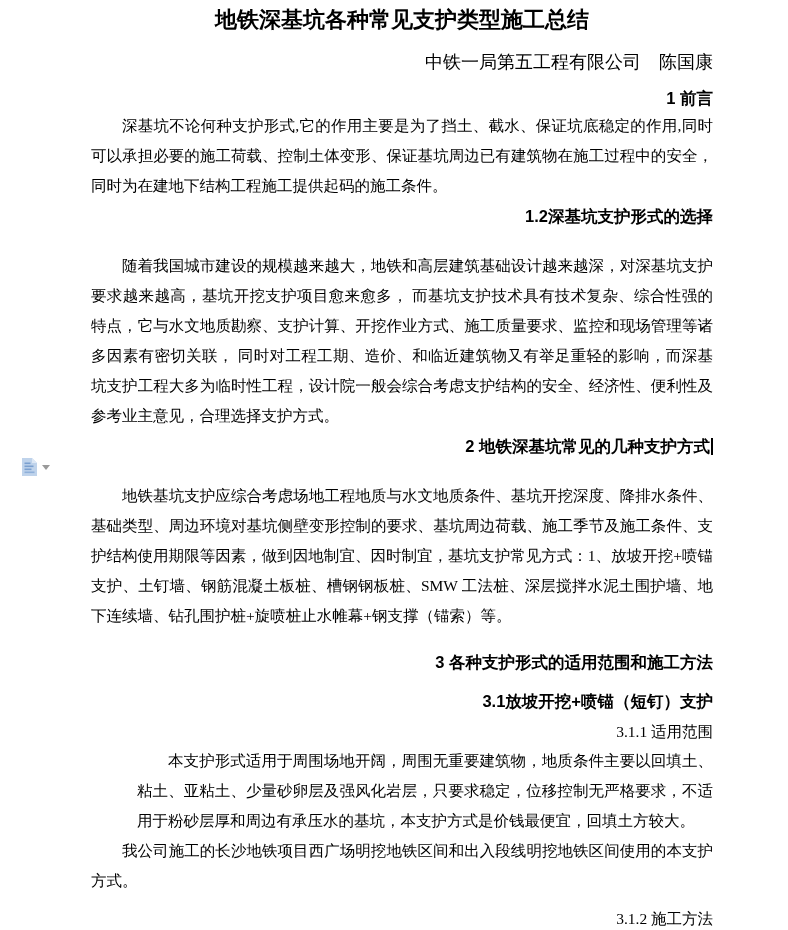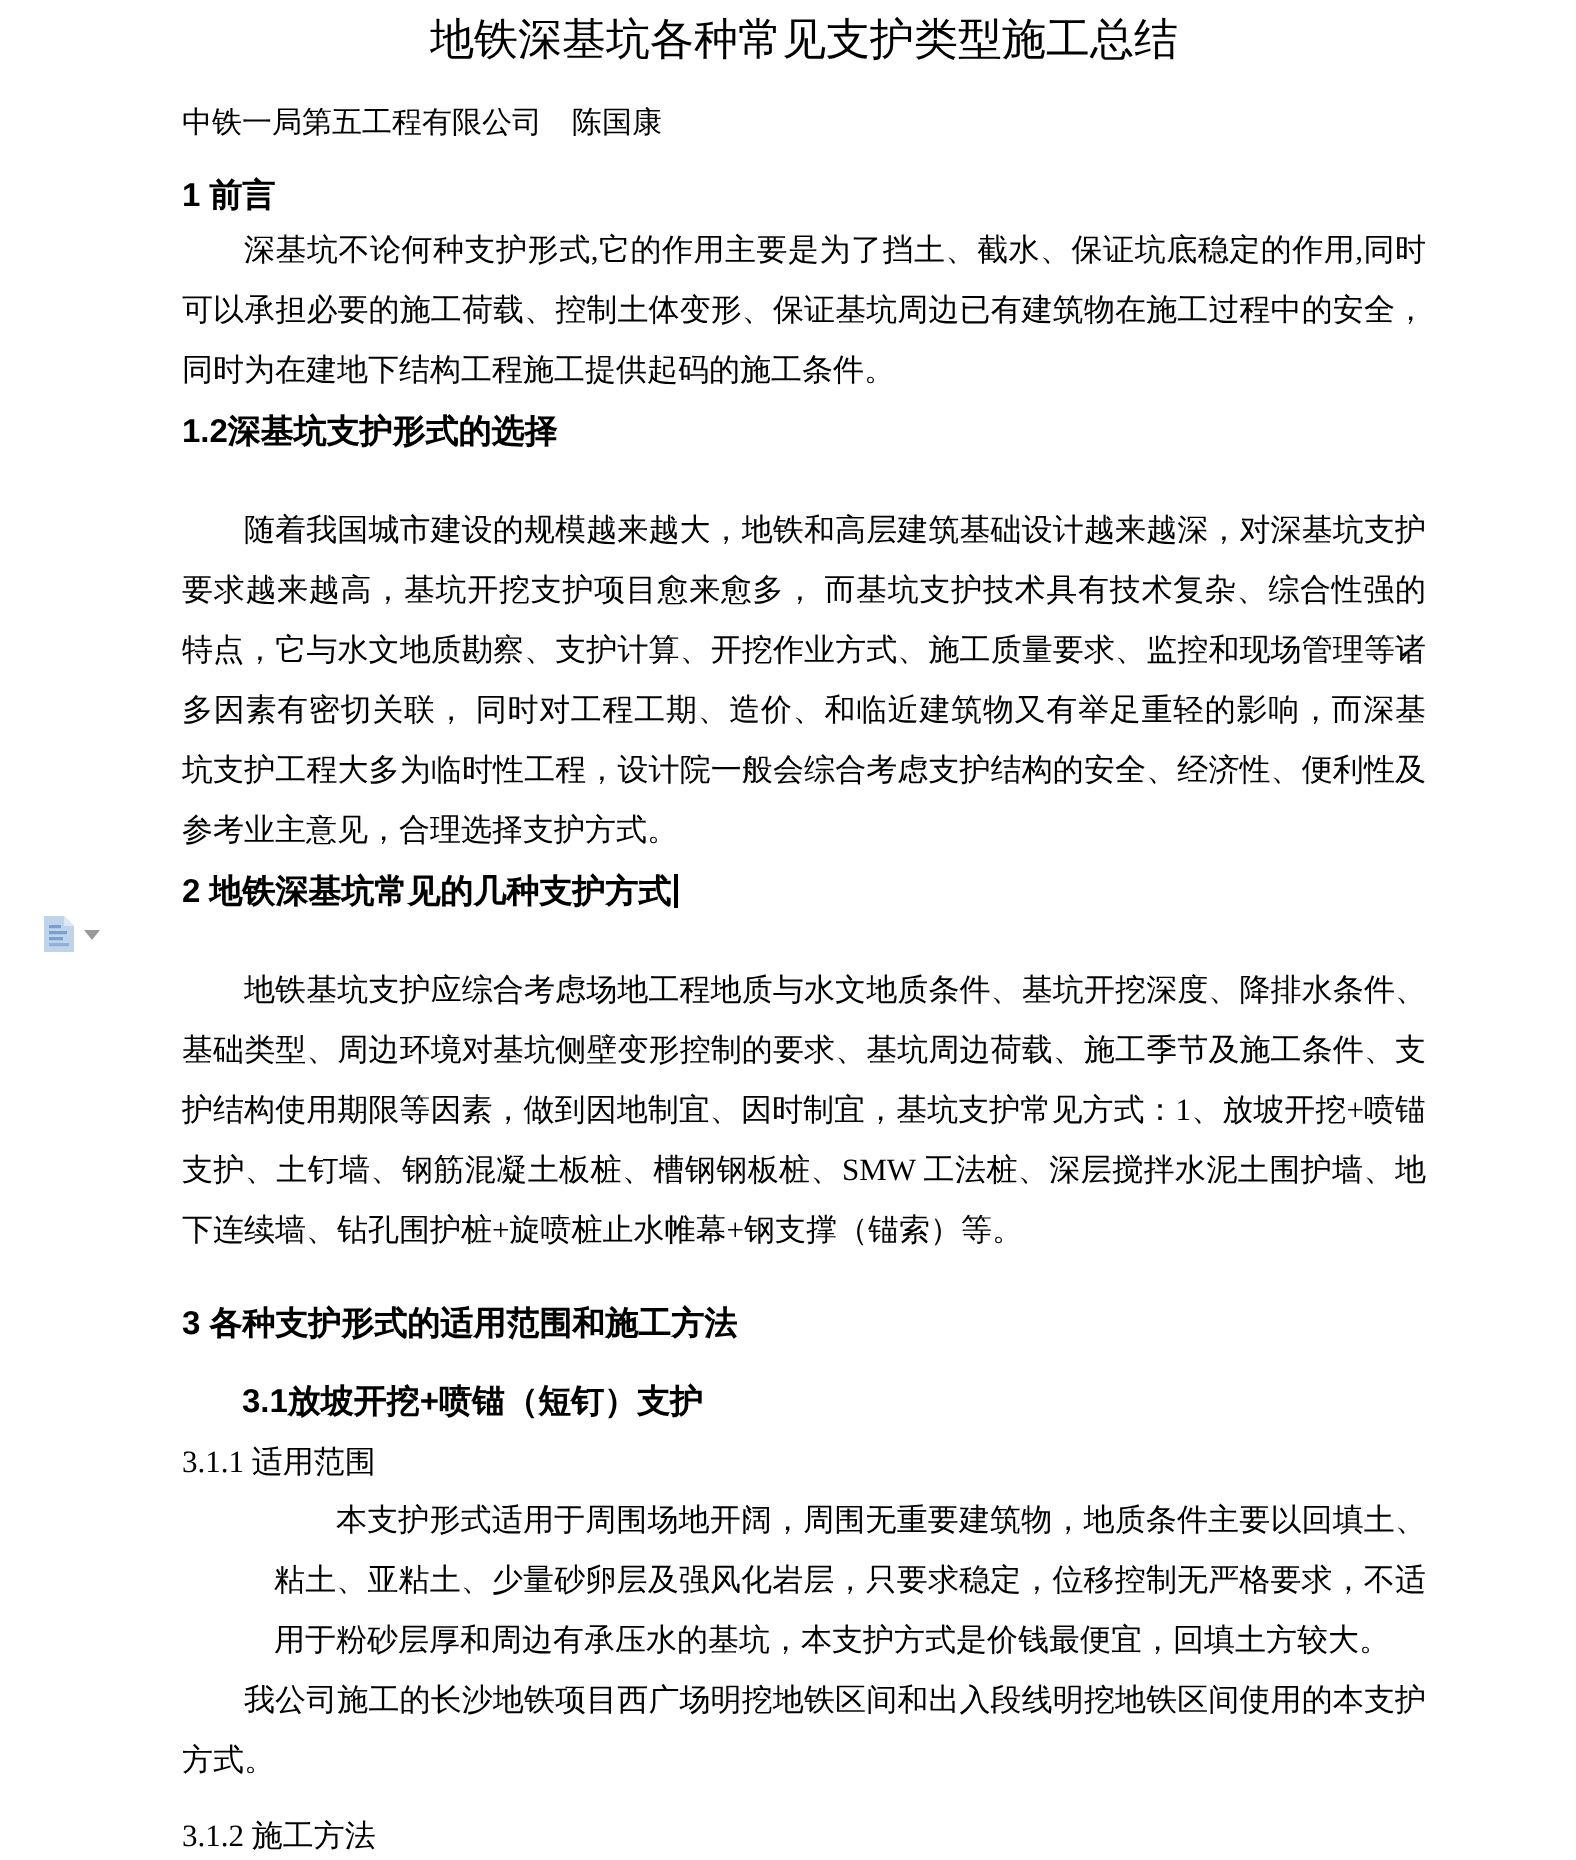--- a/index.html
+++ b/index.html
@@ -1,27 +1,27 @@
 <!DOCTYPE html>
 <html><head>
 <meta charset="utf-8">
 <style>
   html,body{margin:0;padding:0;background:#fff;}
   body{width:788px;height:930px;overflow:hidden;color:#000;
        font-family:"Liberation Serif",serif;}
   .page{position:relative;width:788px;height:930px;background:#fff;}
 
   .doc-title{position:absolute;top:3px;left:91px;width:622px;text-align:center;
-             font-family:"Liberation Sans",sans-serif;font-weight:normal;
+             font-family:"Liberation Sans",sans-serif;font-weight:bold;
              font-size:22px;line-height:34px;}
-  .doc-byline{position:absolute;top:50px;left:91px;width:622px;text-align:left;
-              font-family:"Liberation Sans",sans-serif;font-size:15px;line-height:24px;}
+  .doc-byline{position:absolute;top:50px;left:91px;width:622px;text-align:right;
+              font-family:"Liberation Sans",sans-serif;font-size:18px;line-height:24px;}
 
   .content{position:absolute;top:83px;left:91px;width:622px;}
-  .blk{margin:0;}
+  .blk{margin:0;text-align:right;}
   .blk-h{font-family:"Liberation Sans",sans-serif;font-weight:bold;
          font-size:16.5px;line-height:30px;}
   .blk-h3{font-size:15.5px;line-height:30px;}
   .blk-p{font-size:15.5px;line-height:30px;text-align:justify;text-indent:2em;}
 
   
   .content > :nth-child(2){margin-top:-2px;}
   .content > :nth-child(4){margin-top:20px;}
   .content > :nth-child(6){margin-top:20px;}
   .content > :nth-child(7){margin-top:16px;}

